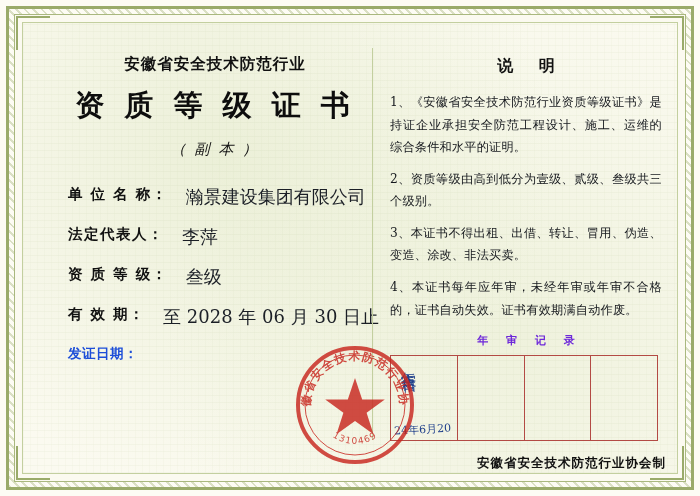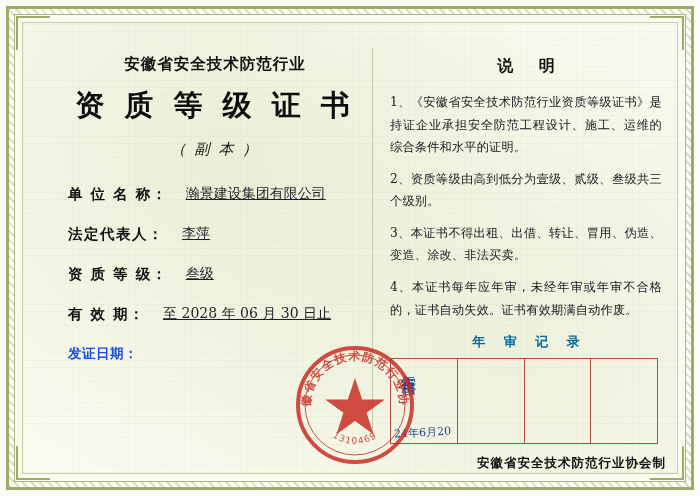--- a/index.html
+++ b/index.html
@@ -124,26 +124,25 @@
   }
   .field-label {
     font-size: 14.5px;
     font-weight: bold;
     color: #111111;
     letter-spacing: 1.5px;
     white-space: nowrap;
     padding-bottom: 3px;
   }
   .field-value {
-    font-size: 14px;
+    font-size: 18px;
     color: #15181d;
     margin-left: 6px;
     padding-bottom: 3px;
     white-space: nowrap;
-    text-decoration: underline;
   }
   .field-value.hand {
     font-family: "DejaVu Serif", "Liberation Serif", serif;
     color: #1b1f26;
   }
   .field-row.issue {
     height: 34px;
   }
   .issue-label {
     font-size: 13.5px;
@@ -190,24 +189,24 @@
     font-size: 12.2px;
     line-height: 1.85;
     color: #15181d;
     margin-bottom: 9px;
     text-align: justify;
     letter-spacing: 0.2px;
   }
   .record-title {
     text-align: center;
     font-family: "DejaVu Serif", "Liberation Serif", serif;
-    font-size: 13px;
+    font-size: 11px;
     font-weight: bold;
     letter-spacing: 7px;
-    color: #0369a1;
+    color: #6d28d9;
     margin-top: 12px;
     margin-bottom: 7px;
     padding-left: 7px;
   }
   .record-table {
     border-collapse: collapse;
     width: 268px;
     height: 86px;
   }
   .record-table td {

